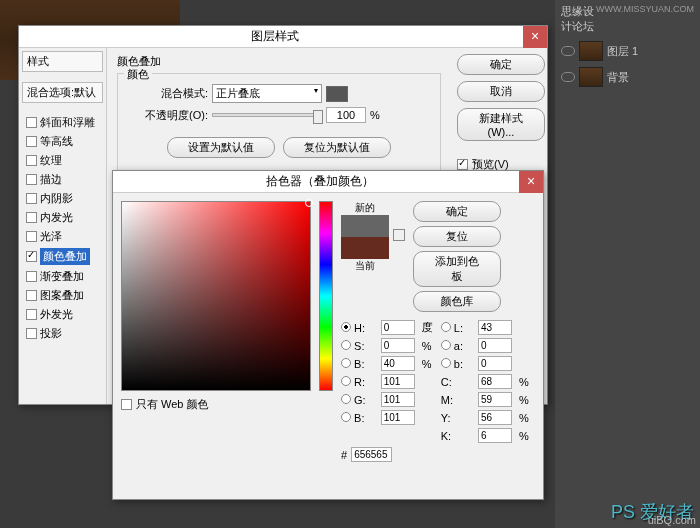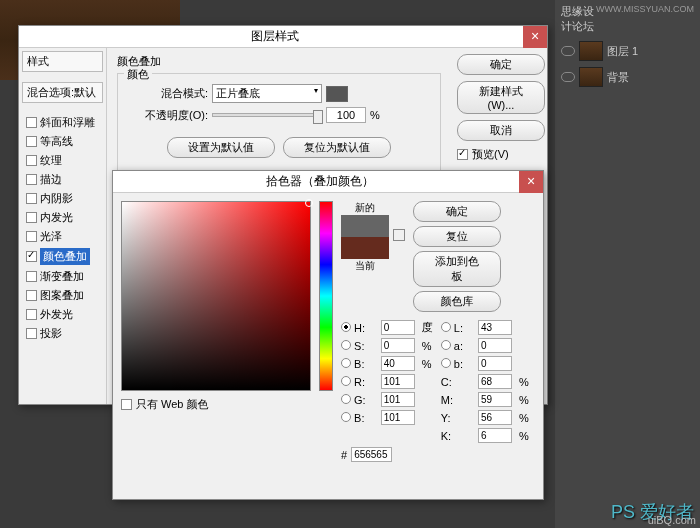--- a/index.html
+++ b/index.html
@@ -161,23 +161,23 @@
           <span>%</span>
         </div>
         <div class="row" style="justify-content:center;gap:8px;margin-top:14px">
           <div class="btn">设置为默认值</div>
           <div class="btn">复位为默认值</div>
         </div>
       </div>
     </div>
     <div class="rcol">
       <div class="btn">确定</div>
+      <div class="btn">取消</div>
       <div class="btn">新建样式(W)...</div>
-      <div class="btn">取消</div>
-      <div style="display:flex;align-items:center;gap:4px;margin-top:0">
+      <div style="display:flex;align-items:center;gap:4px;margin-top:10px">
           <span class="ck on"></span>
           <span>预览(V)</span>
         </div>
     </div>
   </div>
 </div>
 
 <div class="dlg dlg-cp">
   <div class="tbar">
       <span>拾色器（叠加颜色）</span>

